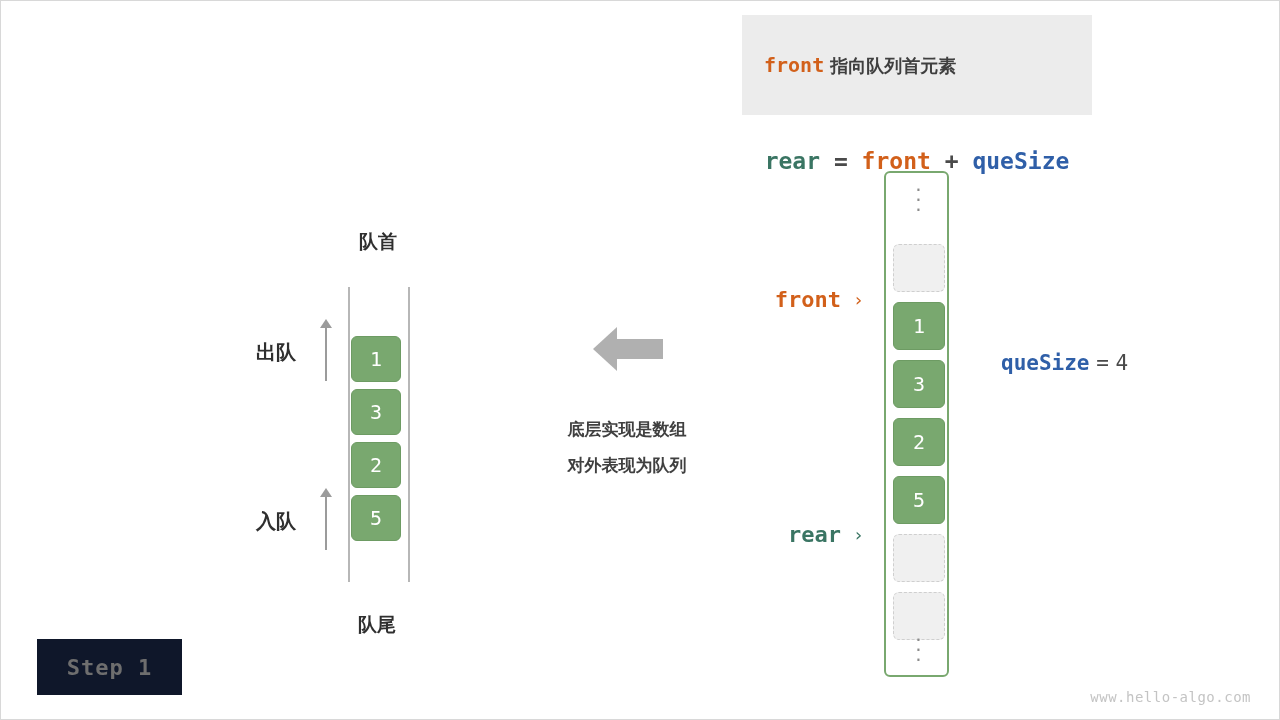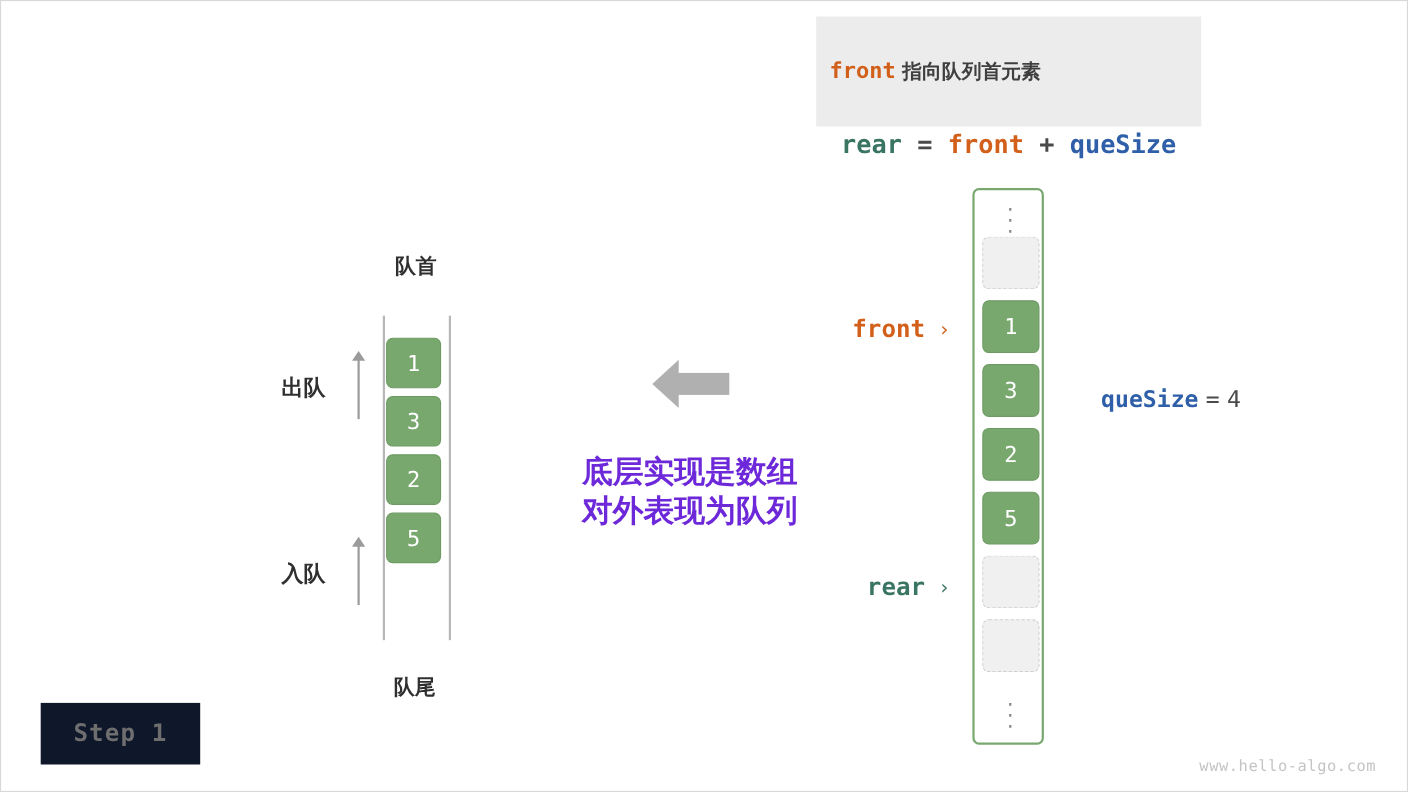--- a/index.html
+++ b/index.html
@@ -17,33 +17,33 @@
     position: relative;
     width: 1280px;
     height: 720px;
     background: #ffffff;
     box-sizing: border-box;
     border: 1px solid #d8d8d8;
   }
 
   
   .abs { position: absolute; }
-  .mono { font-family: "DejaVu Sans Mono", "Liberation Mono", monospace; }
+  .mono { font-family: "DejaVu Sans Mono", "Liberation Mono", monospace; margin-top: 29px; }
 
   
   .legend-box {
     left: 741px;
     top: 14px;
     width: 350px;
     height: 100px;
     background: #ececec;
     display: flex;
     flex-direction: column;
     justify-content: center;
-    padding-left: 12px;
+    padding-left: 22px;
     box-sizing: border-box;
   }
   .legend-line {
     font-size: 19px;
     line-height: 34px;
     white-space: nowrap;
     color: #3f3f3f;
   }
   .legend-line .kw-front {
     font-family: "DejaVu Sans Mono", "Liberation Mono", monospace;
@@ -177,23 +177,23 @@
   }
 
   
   #mid-caption {
     left: 500px;
     top: 410px;
     width: 252px;
     text-align: center;
   }
   #mid-caption div {
-    font-size: 28px;
-    font-weight: bold;
-    color: #6d28d9;
+    font-size: 17px;
+    font-weight: bold;
+    color: #404040;
     line-height: 36px;
     white-space: nowrap;
   }
 
   
   #array-box {
     left: 883px;
     top: 170px;
     width: 65px;
     height: 506px;

